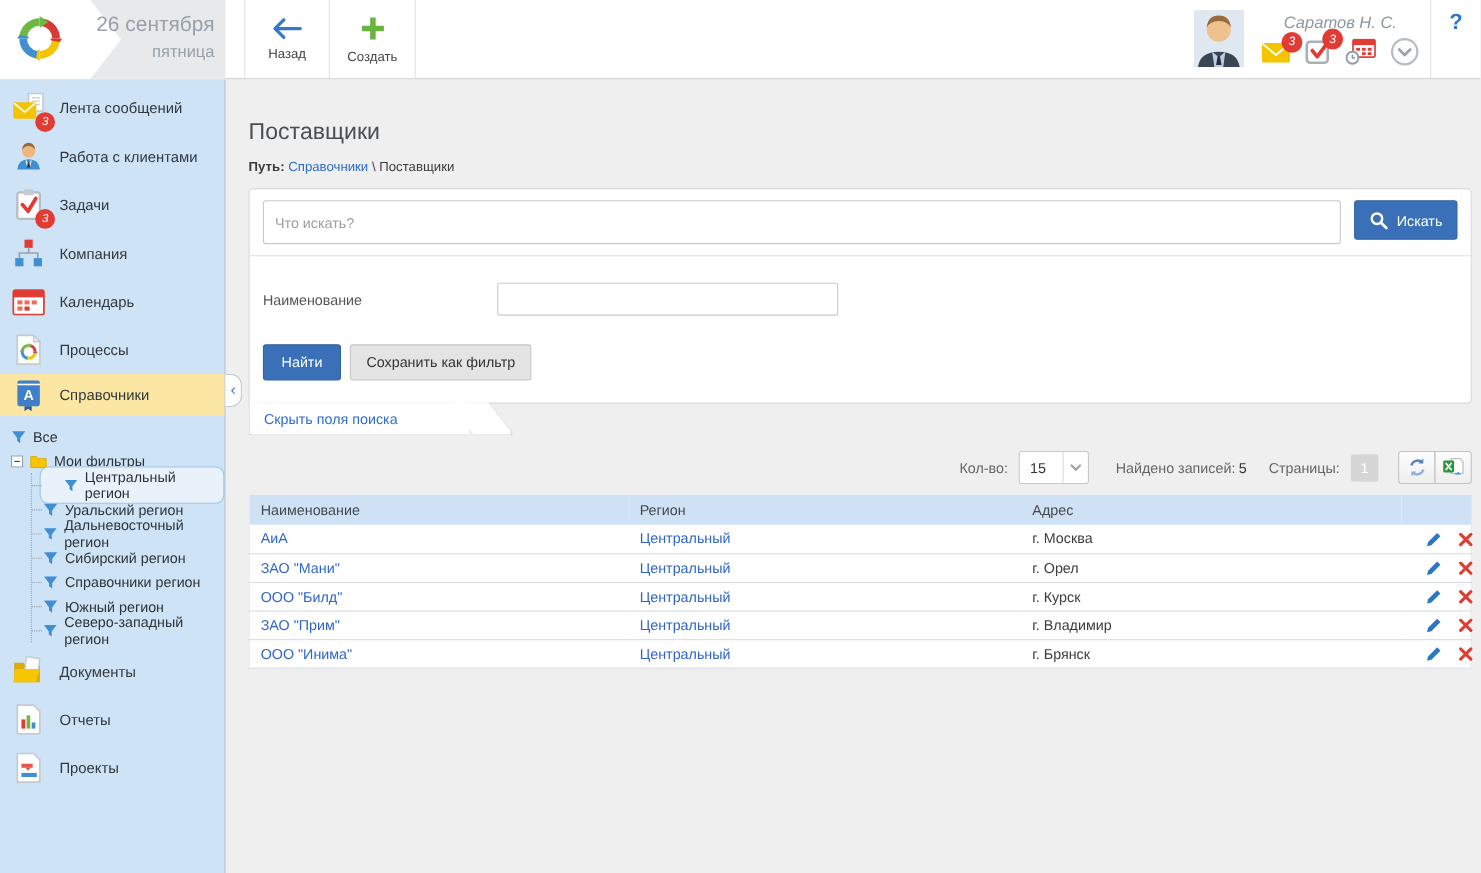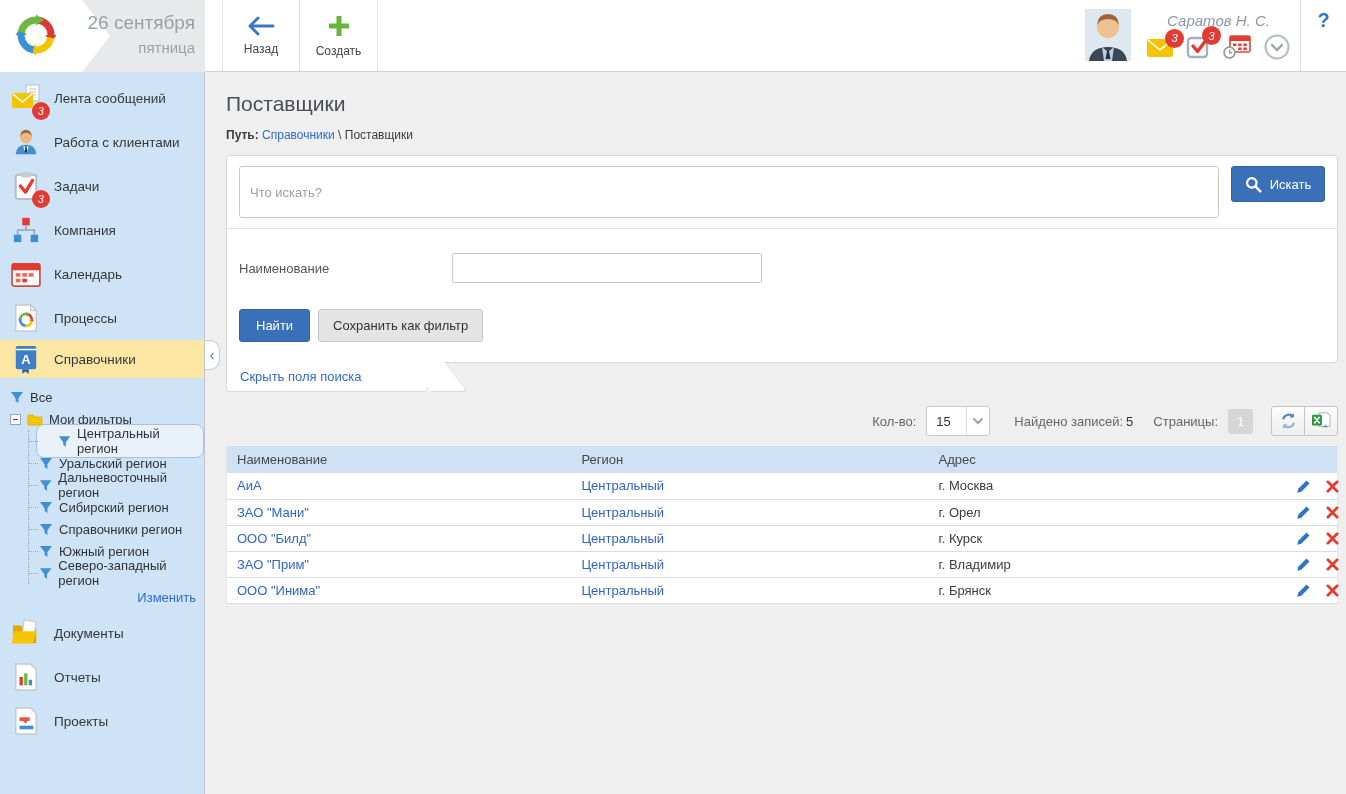--- a/index.html
+++ b/index.html
@@ -59,28 +59,28 @@
   .expander { width:11px; height:11px; background:#fff; border:1px solid #93a5b5; position:relative; flex:none; }
   .expander::after { content:""; position:absolute; left:2px; top:4px; width:5px; border-top:1px solid #444; }
   .tree-edit { text-align:right; padding:6px 8px 2px 0; }
   .tree-edit a, a.blue { color:#2f6dc9; text-decoration:none; cursor:pointer; }
 
   
   .main { position:absolute; left:206px; top:72px; width:1140px; height:722px; background:#efeff0; }
   .collapse-tab { position:absolute; left:-1px; top:268px; width:15px; height:30px; background:#fdfdfd;
                   border:1px solid #c2cdd7; border-left:none; border-radius:0 10px 10px 0;
                   color:#4d7fb3; font-size:15px; line-height:27px; text-align:center; cursor:pointer; z-index:5; }
-  .content { padding:16px 8px 0 20px; }
+  .content { padding:32px 8px 0 20px; }
   h1.page-title { font-size:21px; font-weight:normal; color:#4a4f54; margin-top:4px; }
   .crumb { margin-top:12px; font-size:12px; color:#3c3c3c; }
   .crumb b { font-weight:bold; }
 
   .panel { margin-top:13px; background:#fff; border:1px solid #d9d9d9; border-radius:4px 4px 4px 0; }
   .search-row { display:flex; gap:12px; padding:10px 12px; border-bottom:1px solid #e2e2e2; }
-  .search-row input { flex:1; height:52px; border:1px solid #c9c9c9; border-radius:3px; padding:0 10px;
+  .search-row input { flex:1; height:40px; border:1px solid #c9c9c9; border-radius:3px; padding:0 10px;
                       font-size:13px; font-family:inherit; color:#333; }
   .search-row input::placeholder, .field-row input::placeholder { color:#9aa0a6; }
   .btn-primary { background:#3a70b8; color:#fff; border:1px solid #32649f; border-radius:3px;
                  font-size:13px; font-family:inherit; cursor:pointer; display:inline-flex;
                  align-items:center; justify-content:center; gap:8px; }
   .search-btn { width:94px; height:36px; }
   .filter-body { padding:24px 12px 20px 12px; }
   .field-row { display:flex; align-items:center; }
   .field-row label { width:213px; font-size:13px; color:#555; }
   .field-row input { width:310px; height:30px; border:1px solid #c9c9c9; border-radius:2px;
@@ -399,23 +399,20 @@
             </svg>
           <span>Южный регион</span>
         </div>
         <div class="tree-row">
           <svg width="14" height="13">
               <use href="#funnel"></use>
             </svg>
           <span>Северо-западный регион</span>
         </div>
       </div>
-      <div class="tree-edit">
-        <a>Изменить</a>
-      </div>
     </div>
 
     <div class="side-item">
       <span class="sicon">
         <svg width="32" height="28" viewBox="0 0 34 30">
           <path d="M3 7 h9 l2 3 h14 v16 H3 Z" fill="#e0a800"></path>
           <rect x="14" y="2" width="13" height="14" fill="#fff" stroke="#c3cad1" stroke-width="1.3" transform="rotate(8 20 9)"></rect>
           <path d="M1 13 h24 l-4 13 H-1 Z" transform="translate(3,0)" fill="#f7c600"></path>
         </svg>
       </span>

